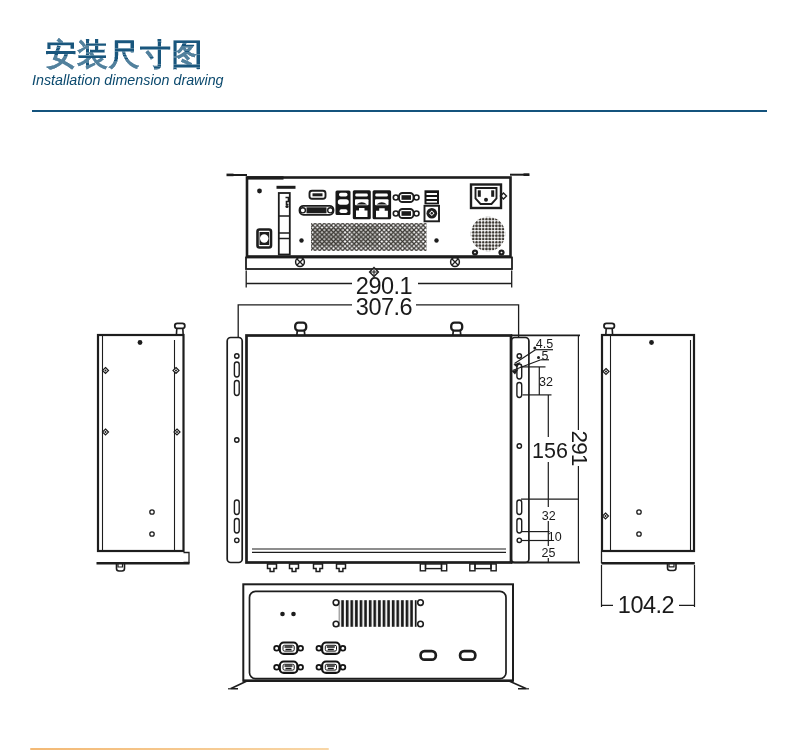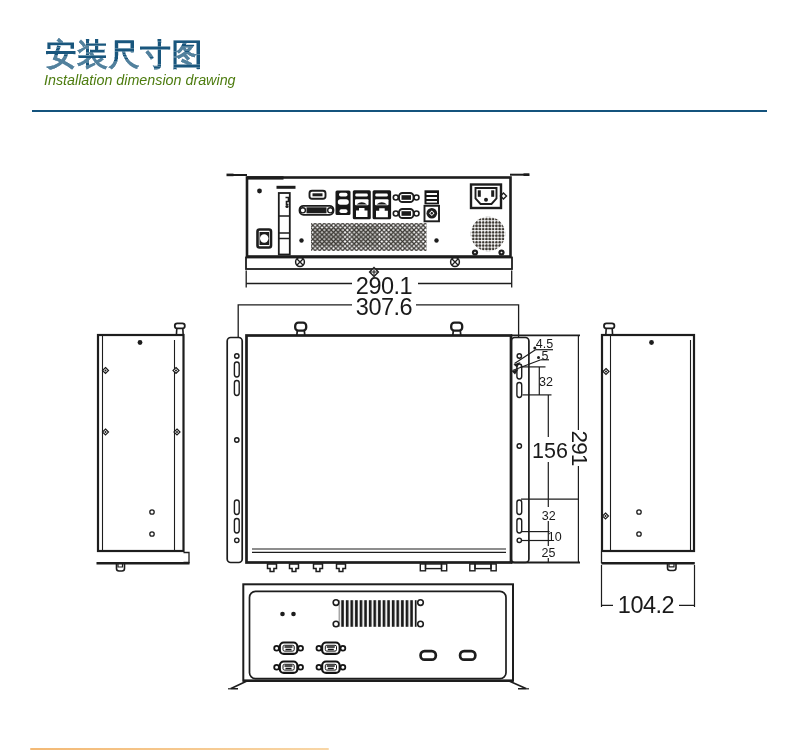--- a/index.html
+++ b/index.html
@@ -1,15 +1,15 @@
 <!DOCTYPE html>
 <html><head><meta charset="utf-8"><style>
 html,body{margin:0;padding:0;background:#fff;width:790px;height:750px;overflow:hidden}
 body{font-family:"Liberation Sans",sans-serif;position:relative}
-.sub{position:absolute;left:44px;top:71.5px;font-size:14.3px;font-style:italic;color:#4d7c0f}
+.sub{position:absolute;left:32px;top:71.5px;font-size:14.3px;font-style:italic;color:#0c4a6e}
 .hr{position:absolute;left:32px;top:109.5px;width:735px;height:2.4px;background:#14537d}
 .orange{position:absolute;left:30px;top:747.5px;width:299px;height:2.2px;background:linear-gradient(90deg,#f3b975,#f8d6a6);border-radius:2px}
 svg{position:absolute;left:0;top:0}
 text{font-family:"Liberation Sans",sans-serif;fill:#1a1a1a}
 </style></head>
 <body>
 <svg width="790" height="750" viewBox="0 0 790 750" style="position:absolute;left:0;top:0">
     <g transform="translate(35.5,23.5) scale(0.5)" fill="#19567d">
       <rect x="46" y="29" width="1" height="1"></rect>
       <rect x="45" y="30" width="4" height="1"></rect>

